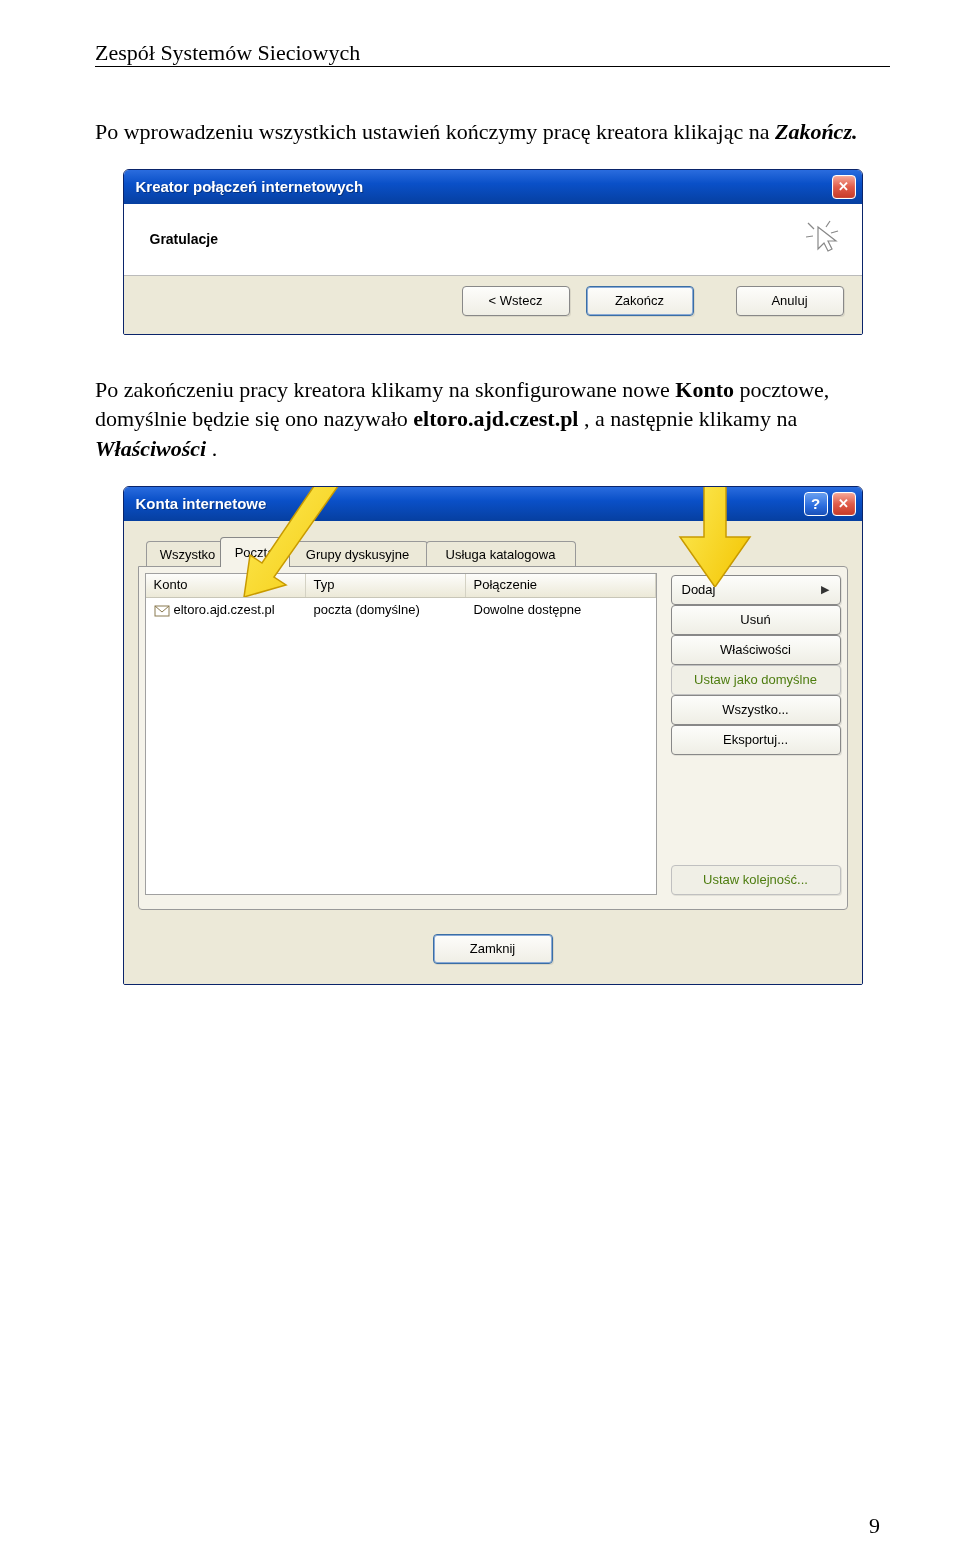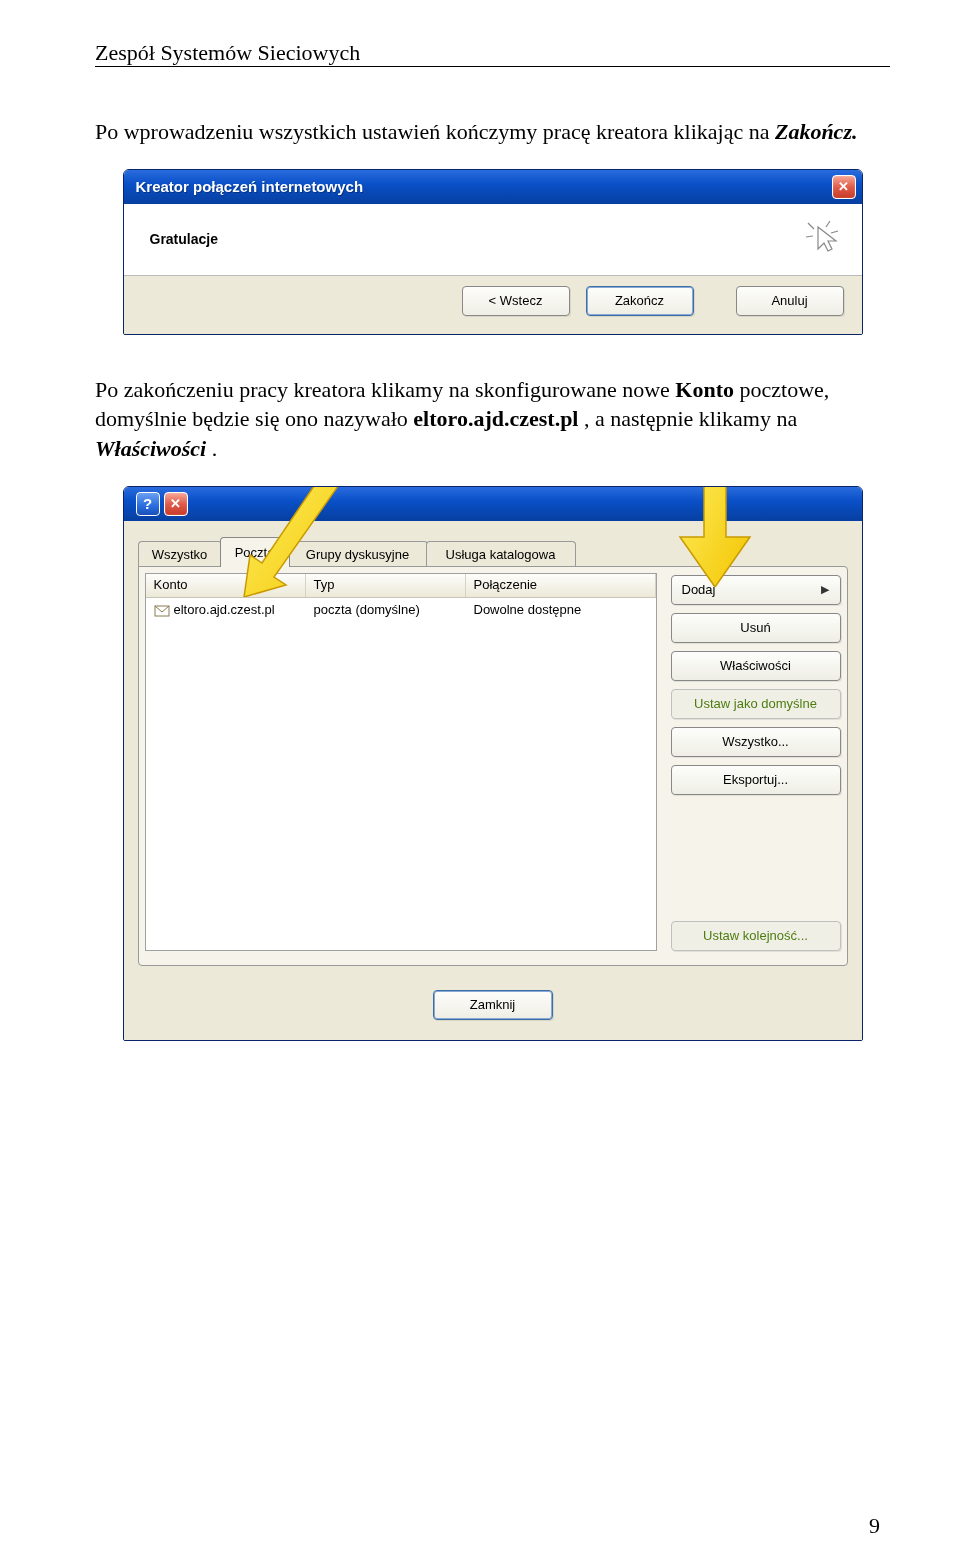--- a/index.html
+++ b/index.html
@@ -191,21 +191,21 @@
   }
   .list-row .cell { padding: 0 8px; display: flex; align-items: center; gap: 4px; }
   .acct-icon {
     width: 16px; height: 14px;
     display: inline-block;
   }
   .side-btns {
     width: 170px;
     display: flex;
     flex-direction: column;
-    gap: 8px;
+    gap: 0;
     padding-top: 2px;
   }
   .xp-btn.wide { width: 100%; min-width: 0; }
   .xp-btn.disabled {
     color: #4d7c0f;
     border-color: #c0c0c0;
     background: #f0efe6;
   }
   .xp-btn .tri {
     margin-left: auto;
@@ -278,27 +278,28 @@
     <span class="bold">Konto</span>
     <span> pocztowe, domyślnie będzie się ono nazywało </span>
     <span class="bold">eltoro.ajd.czest.pl</span>
     <span>, a następnie klikamy na </span>
     <span class="bolditalic">Właściwości</span>
     <span>.</span>
   </p>
 
   <div class="dlg dlg2">
     <div class="titlebar">
+      <span class="titlebar-text">Konta internetowe</span>
       <span class="help-btn">?</span>
       <span class="close-btn">✕</span>
     </div>
     <div class="dlg-body">
       <div class="tabs-area">
         <div class="tabset">
-          <span class="tab" style="left:0; width:84px">Wszystko</span>
+          <span class="tab" style="left:8px; width:84px">Wszystko</span>
           <span class="tab active" style="left:82px; width:70px">Poczta</span>
           <span class="tab" style="left:150px; width:140px">Grupy dyskusyjne</span>
           <span class="tab" style="left:288px; width:150px">Usługa katalogowa</span>
         </div>
         <div class="tabpanel">
           <div class="list-wrap">
             <div class="list-headers">
               <div class="col-h col1">Konto</div>
               <div class="col-h col2">Typ</div>
               <div class="col-h col3">Połączenie</div>

